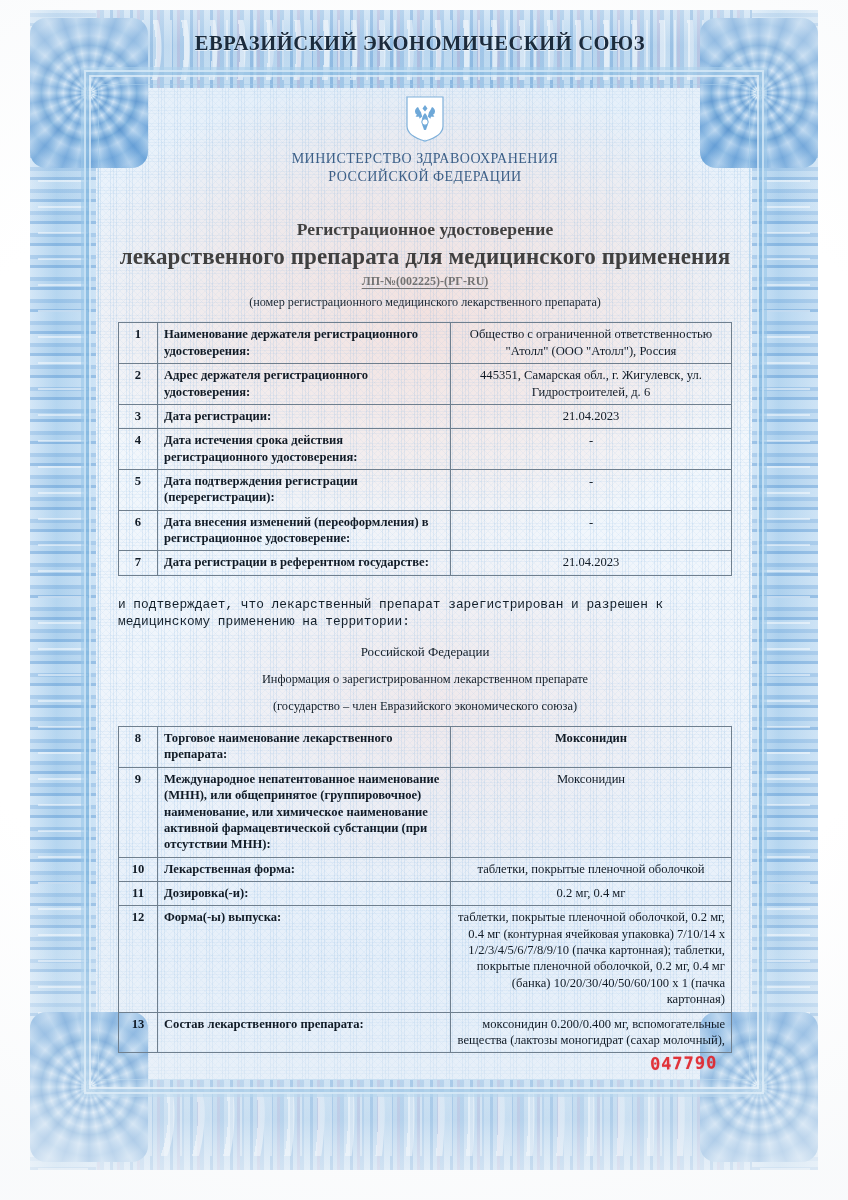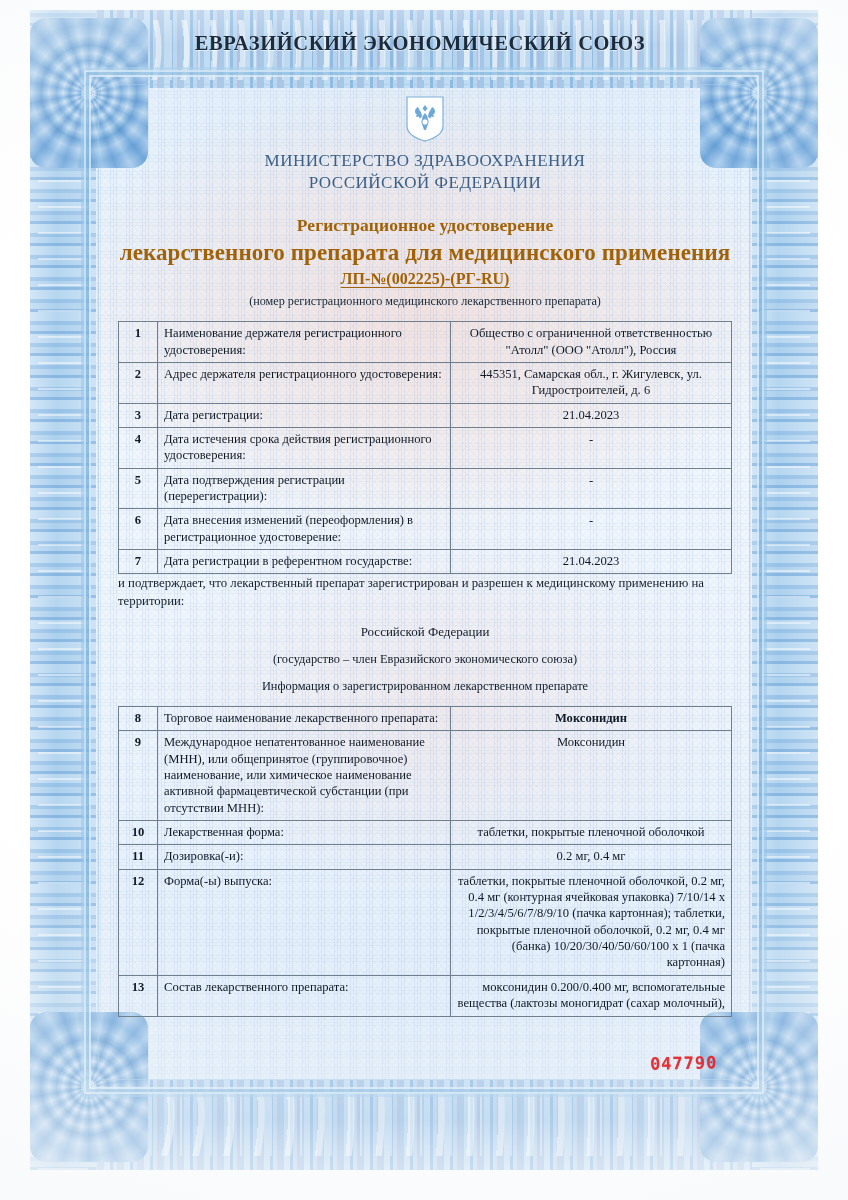--- a/index.html
+++ b/index.html
@@ -162,42 +162,42 @@
   }
 
   .emblem {
     width: 40px; height: 46px;
     margin: 0 auto 8px auto;
     display: block;
   }
 
   .ministry {
     text-align: center;
-    font-size: 17px;
+    font-size: 14px;
     line-height: 1.28;
     letter-spacing: 0.5px;
     color: #3c5f87;
-    margin-bottom: 20px;
+    margin-bottom: 32px;
   }
 
   .doc-title {
     text-align: center;
     font-weight: 700;
-    color: #a16207;
+    color: #404040;
     font-size: 17.5px;
     line-height: 1.35;
     letter-spacing: 0.1px;
   }
   .doc-title .l2 { font-size: 23px; }
 
   .reg-number {
     text-align: center;
     font-weight: 700;
-    font-size: 16px;
-    color: #a16207;
+    font-size: 12px;
+    color: #737373;
     text-decoration: underline;
     text-underline-offset: 3px;
     margin-top: 2px;
   }
   .reg-caption {
     text-align: center;
     font-size: 12.2px;
     color: #1b2733;
     margin-top: 6px;
   }
@@ -225,37 +225,38 @@
     line-height: 1.30;
   }
   td.num {
     width: 26px;
     text-align: center;
     font-weight: 700;
     white-space: nowrap;
   }
   td.lbl {
     width: 280px;
-    font-weight: 400;
+    font-weight: 700;
     margin-left: 14px;
   }
   td.val {
     text-align: center;
   }
   td.val.left {
     text-align: right;
     margin-left: 32px;
   }
 
   .mid-note {
     font-size: 12.8px;
     line-height: 1.38;
-    margin-top: 1px;
+    margin-top: 20px;
     color: #131f2a;
     text-align: left;
+    font-family: Liberation Mono, monospace;
   }
   .center-line {
     text-align: center;
     font-size: 13px;
     margin-top: 13px;
     color: #121e29;
   }
   .center-line.small {
     font-size: 12.4px;
     margin-top: 12px;
@@ -384,23 +385,23 @@
           <td class="lbl">Дата регистрации в референтном государстве:</td>
           <td class="val">21.04.2023</td>
         </tr>
       </tbody>
     </table>
 
     <div class="mid-note">и подтверждает, что лекарственный препарат зарегистрирован и разрешен к медицинскому применению на территории:</div>
 
     <div class="center-line">Российской Федерации</div>
 
+    <div class="center-line small">Информация о зарегистрированном лекарственном препарате</div>
+
     <div class="center-line small">(государство – член Евразийского экономического союза)</div>
-
-    <div class="center-line small">Информация о зарегистрированном лекарственном препарате</div>
 
     <table class="reg">
       <tbody>
         <tr>
           <td class="num">8</td>
           <td class="lbl">Торговое наименование лекарственного препарата:</td>
           <td class="val" style="font-weight:700;">Моксонидин</td>
         </tr>
         <tr>
           <td class="num">9</td>

